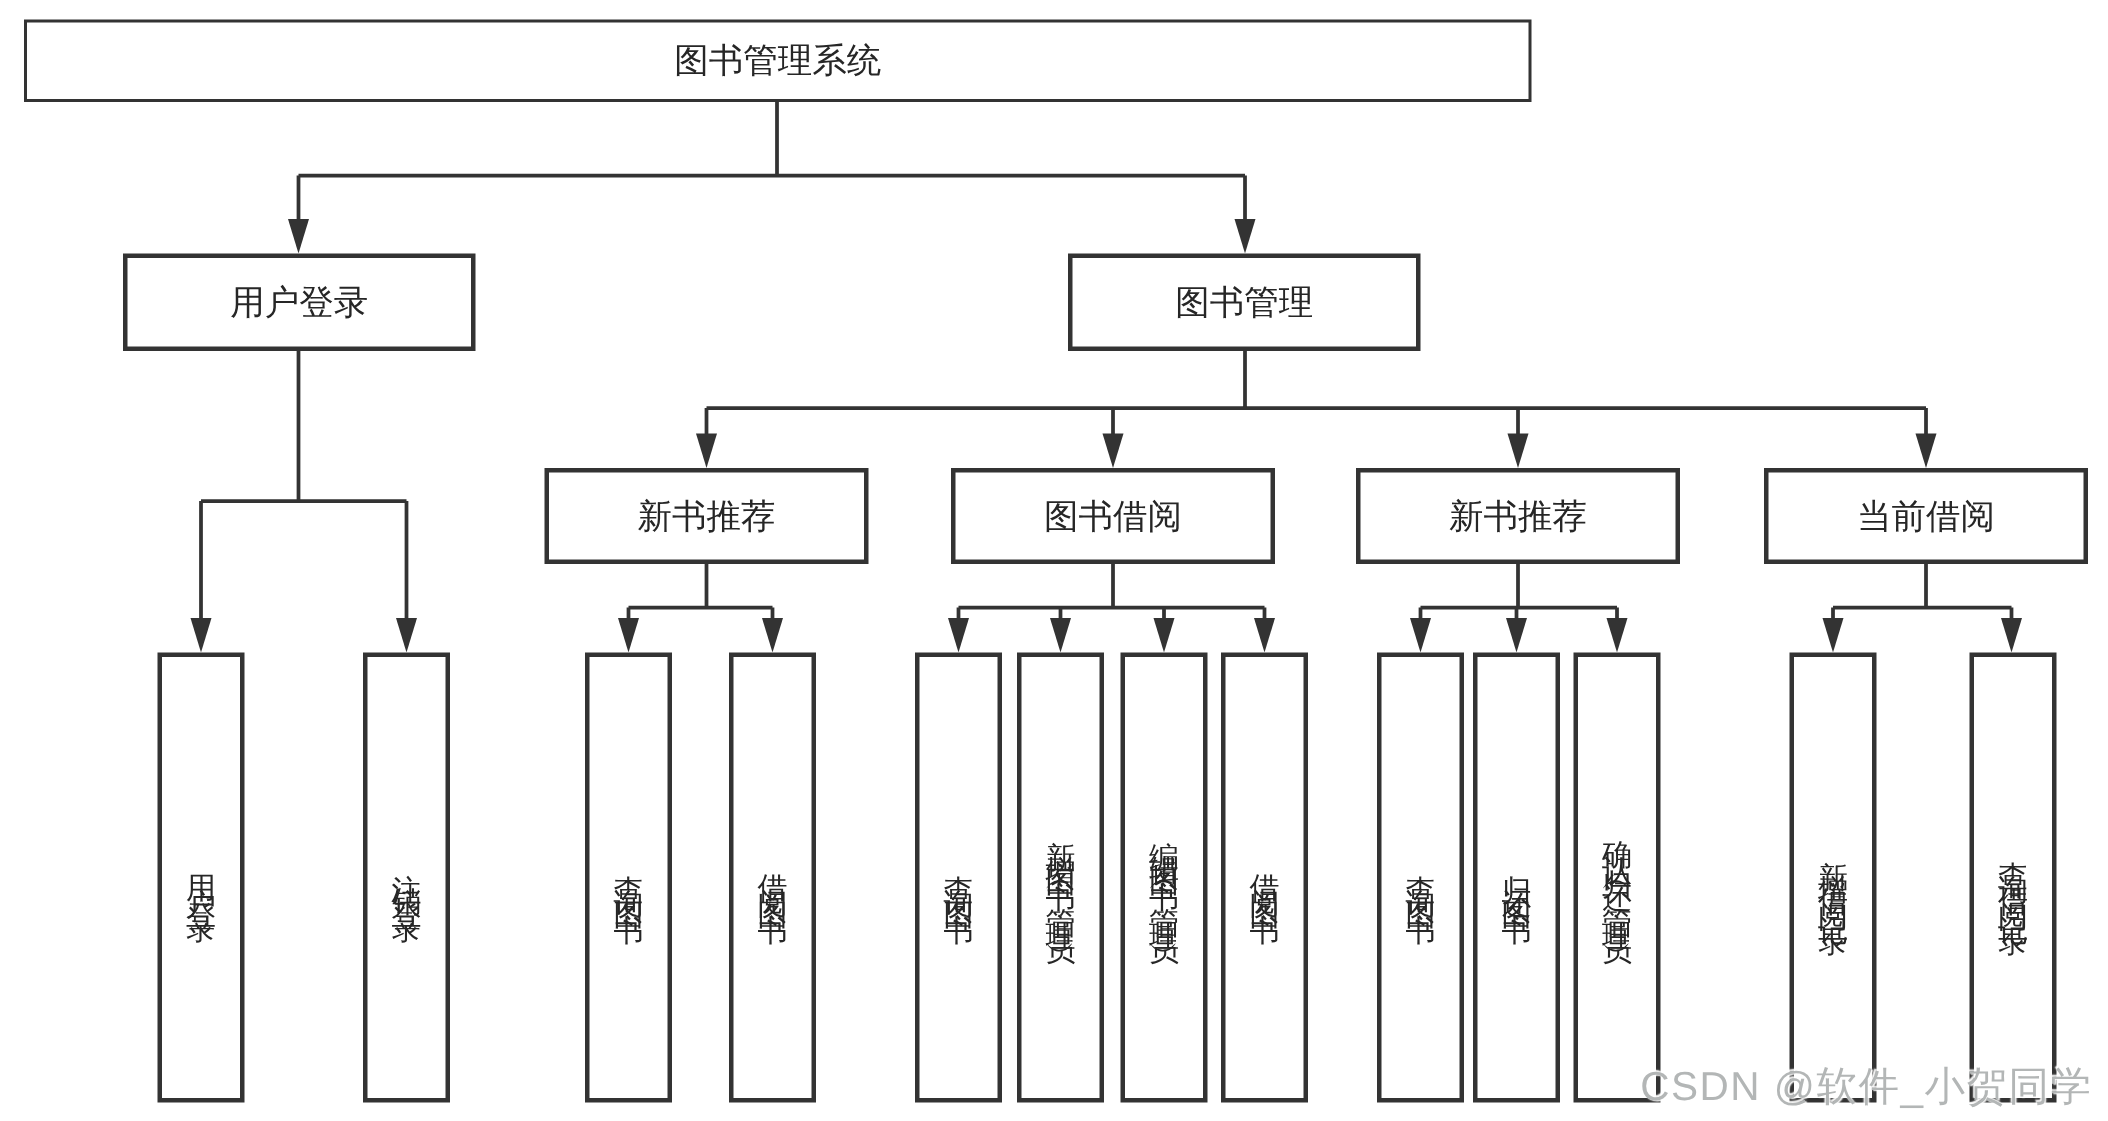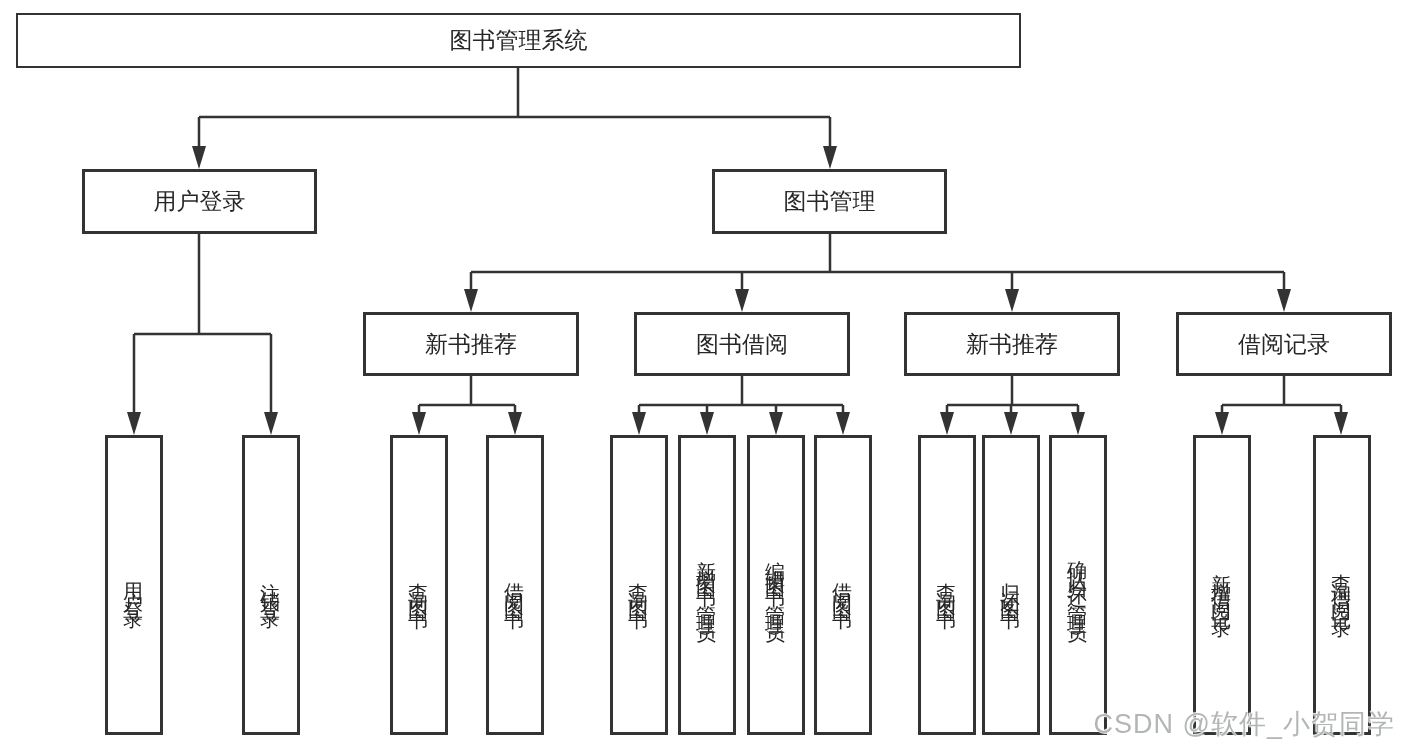--- a/index.html
+++ b/index.html
@@ -115,21 +115,21 @@
   </svg>
 
   <div class="node root">图书管理系统</div>
 
   <div class="node l2 user-login">用户登录</div>
   <div class="node l2 book-mgmt">图书管理</div>
 
   <div class="node l3 b0">新书推荐</div>
   <div class="node l3 b1">图书借阅</div>
   <div class="node l3 b2">新书推荐</div>
-  <div class="node l3 b3">借阅记录</div>
+  <div class="node l3 b3">当前借阅</div>
 
   <div class="node leaf p0">
     <span>用户登录</span>
   </div>
   <div class="node leaf p1">
     <span>注销登录</span>
   </div>
   <div class="node leaf p2">
     <span>查询图书</span>
   </div>

